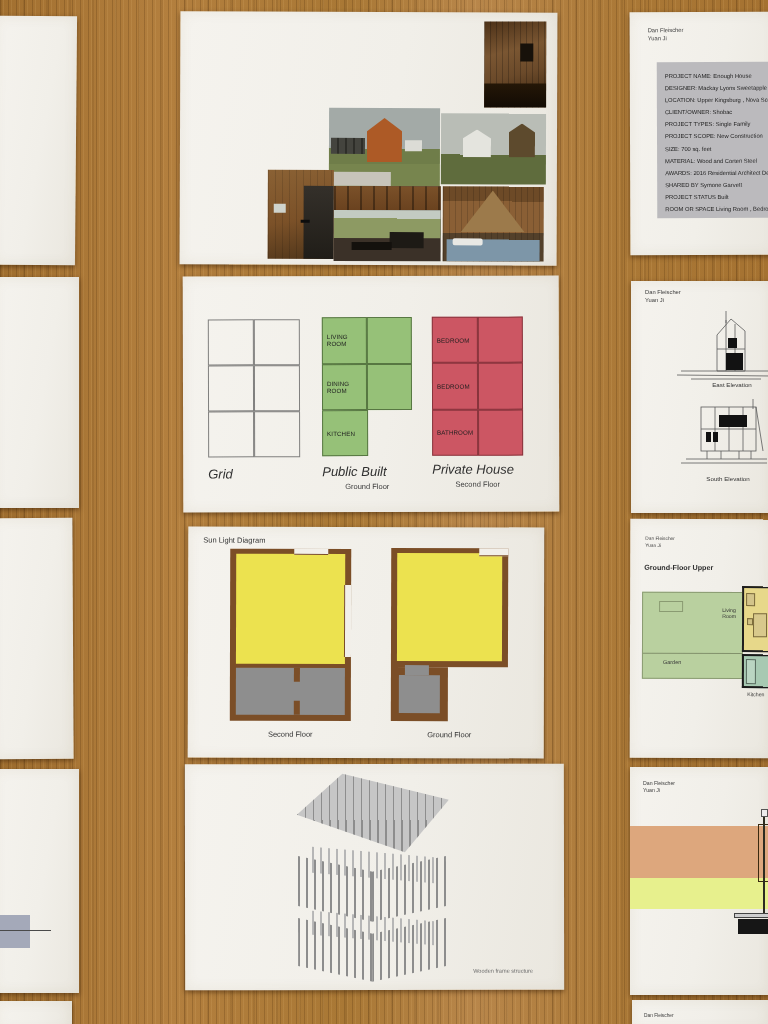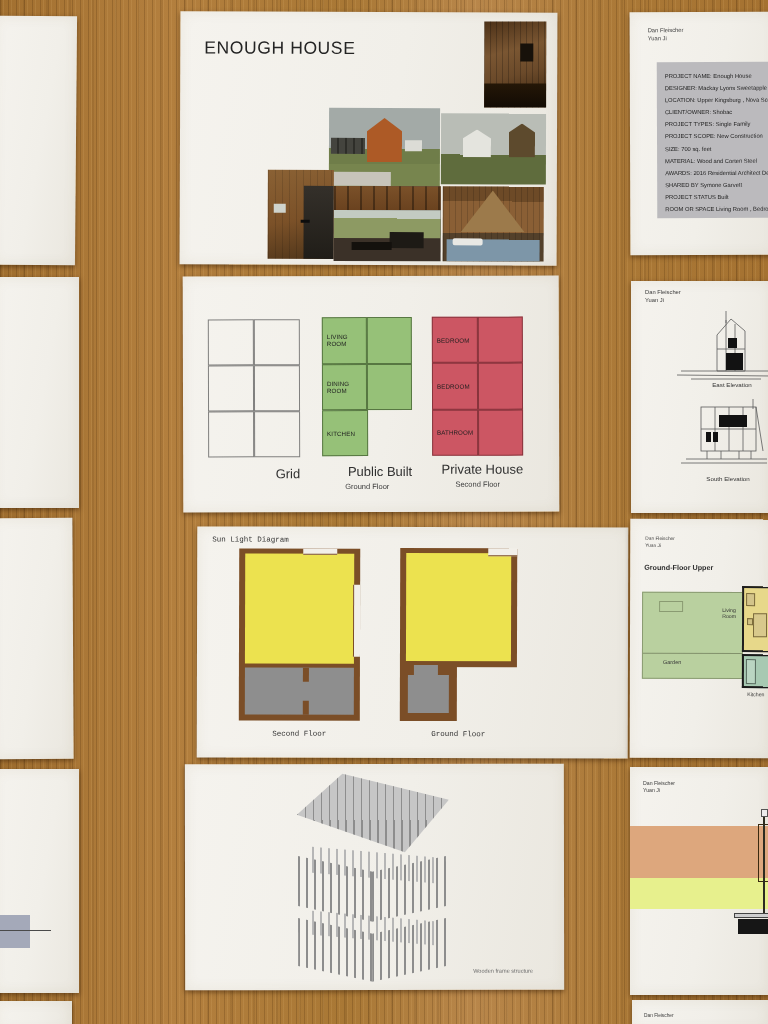--- a/index.html
+++ b/index.html
@@ -15,21 +15,21 @@
   
   .b1-title{left:24px;top:26px;font-size:17.5px;letter-spacing:.6px;font-weight:500;color:#242424;}
   .b1-meta{left:38px;top:66px;font-size:9px;line-height:12.5px;color:#2d2d2d;}
   .photo{position:absolute;overflow:hidden;}
   
   .dgrid{position:absolute;display:grid;}
   .cell{border:0.6px solid rgba(90,90,90,.75);display:flex;align-items:center;padding-left:4px;box-sizing:border-box;}
   .cell span{font-size:6.2px;color:#1e1e1e;letter-spacing:.1px;}
   .greenc{border-color:rgba(45,70,30,.6);}
   .redc{border-color:rgba(80,25,30,.55);}
-  .cap{position:absolute;text-align:right;font-size:13px;color:#303030;}
+  .cap{position:absolute;text-align:left;font-size:13px;color:#303030;font-style:italic;}
   .subcap{position:absolute;text-align:center;font-size:7.5px;color:#3a3a3a;}
   
   .plan{position:absolute;background:#7b4e27;}
   
   .stripes{background-image:repeating-linear-gradient(90deg,#8d8d8d 0 1.6px,rgba(0,0,0,0) 1.6px 8px);}
   .stripes-l{background-image:repeating-linear-gradient(90deg,#b6b6b6 0 1.6px,rgba(0,0,0,0) 1.6px 8px);}
   
   .authors{position:absolute;font-size:5.8px;line-height:7.6px;color:#3c3c3c;}
   .info-row{font-size:5.8px;line-height:12.1px;color:#1f1f1f;white-space:nowrap;}
   .small-lab{position:absolute;font-size:6.2px;color:#333;text-align:center;}
@@ -42,21 +42,20 @@
   <div class="sheet" style="left:-6px;top:16px;width:82px;height:249px;transform:rotate(.5deg);"></div>
   <div class="sheet" style="left:-6px;top:277px;width:85px;height:231px;"></div>
   <div class="sheet" style="left:-8px;top:518px;width:81px;height:241px;transform:rotate(-.3deg);"></div>
   <div class="sheet" style="left:-6px;top:769px;width:85px;height:224px;">
     <div style="position:absolute;left:0;top:146px;width:36px;height:33px;background:#9ba1b4;opacity:.9;"></div>
     <div style="position:absolute;left:0;top:161px;width:57px;height:1px;background:#4a4a4a;"></div>
   </div>
   <div class="sheet" style="left:-4px;top:1001px;width:76px;height:30px;"></div>
 
   <div class="sheet" style="left:180px;top:12px;width:377px;height:253px;transform:rotate(.2deg);">
-    <div class="t b1-title">ENOUGH HOUSE</div>
 
     <div class="photo" style="left:304px;top:9px;width:62px;height:86px;background:repeating-linear-gradient(90deg,rgba(0,0,0,.22) 0 1px,rgba(0,0,0,0) 1px 6px),linear-gradient(165deg,#4c3118 0%,#7a5632 35%,#6b4a2a 60%,#38240f 100%);">
       <div style="position:absolute;left:36px;top:22px;width:13px;height:18px;background:#17110a;"></div>
       <div style="position:absolute;left:0;bottom:0;width:100%;height:24px;background:linear-gradient(180deg,#241707,#120b04);"></div>
     </div>
     <div class="photo" style="left:149px;top:96px;width:111px;height:78px;background:linear-gradient(180deg,#a3aaa7 0 52%,#6f7d49 52% 72%,#77854e 72% 100%);">
       <div style="position:absolute;left:76px;top:32px;width:17px;height:11px;background:#dcdcd6;"></div>
       <div style="position:absolute;left:38px;top:10px;width:35px;height:44px;background:#ad5a26;clip-path:polygon(0 30%,50% 0,100% 30%,100% 100%,0 100%);"></div>
       <div style="position:absolute;left:2px;top:30px;width:34px;height:16px;background:repeating-linear-gradient(90deg,#44443e 0 6px,#2e2e29 6px 8px);"></div>
       <div style="position:absolute;left:0;bottom:0;width:62px;height:14px;background:#c7c4ba;"></div>
@@ -124,21 +123,21 @@
         </div>
       <div class="cell redc"></div>
     </div>
     <div class="cap" style="left:25px;width:92px;top:190px;">Grid</div>
     <div class="cap" style="left:139px;width:90px;top:188px;">Public Built</div>
     <div class="subcap" style="left:139px;width:90px;top:206px;">Ground Floor</div>
     <div class="cap" style="left:249px;width:91px;top:186px;">Private House</div>
     <div class="subcap" style="left:249px;width:91px;top:204px;">Second Floor</div>
   </div>
 
-  <div class="sheet" style="left:197px;top:527px;width:431px;height:231px;transform:rotate(.15deg);font-family:Liberation Mono, monospace;">
+  <div class="sheet" style="left:188px;top:527px;width:356px;height:231px;transform:rotate(.15deg);">
     <div class="t" style="left:15px;top:9px;font-size:7.5px;color:#333;">Sun Light Diagram</div>
 
     <div class="plan" style="left:42px;top:22px;width:121px;height:172px;">
       <div style="position:absolute;left:6px;top:5px;width:109px;height:110px;background:#ece24f;"></div>
       <div style="position:absolute;left:64px;top:0;width:34px;height:5px;background:#f2efe9;border-bottom:1px solid #7b4e27;"></div>
       <div style="position:absolute;right:0;top:36px;width:6px;height:72px;background:#f2efe9;border-left:1px solid #7b4e27;"></div>
       <div style="position:absolute;left:6px;top:119px;width:109px;height:47px;background:#8e8e8e;"></div>
       <div style="position:absolute;left:64px;top:119px;width:6px;height:14px;background:#7b4e27;"></div>
       <div style="position:absolute;left:64px;top:152px;width:6px;height:14px;background:#7b4e27;"></div>
     </div>

